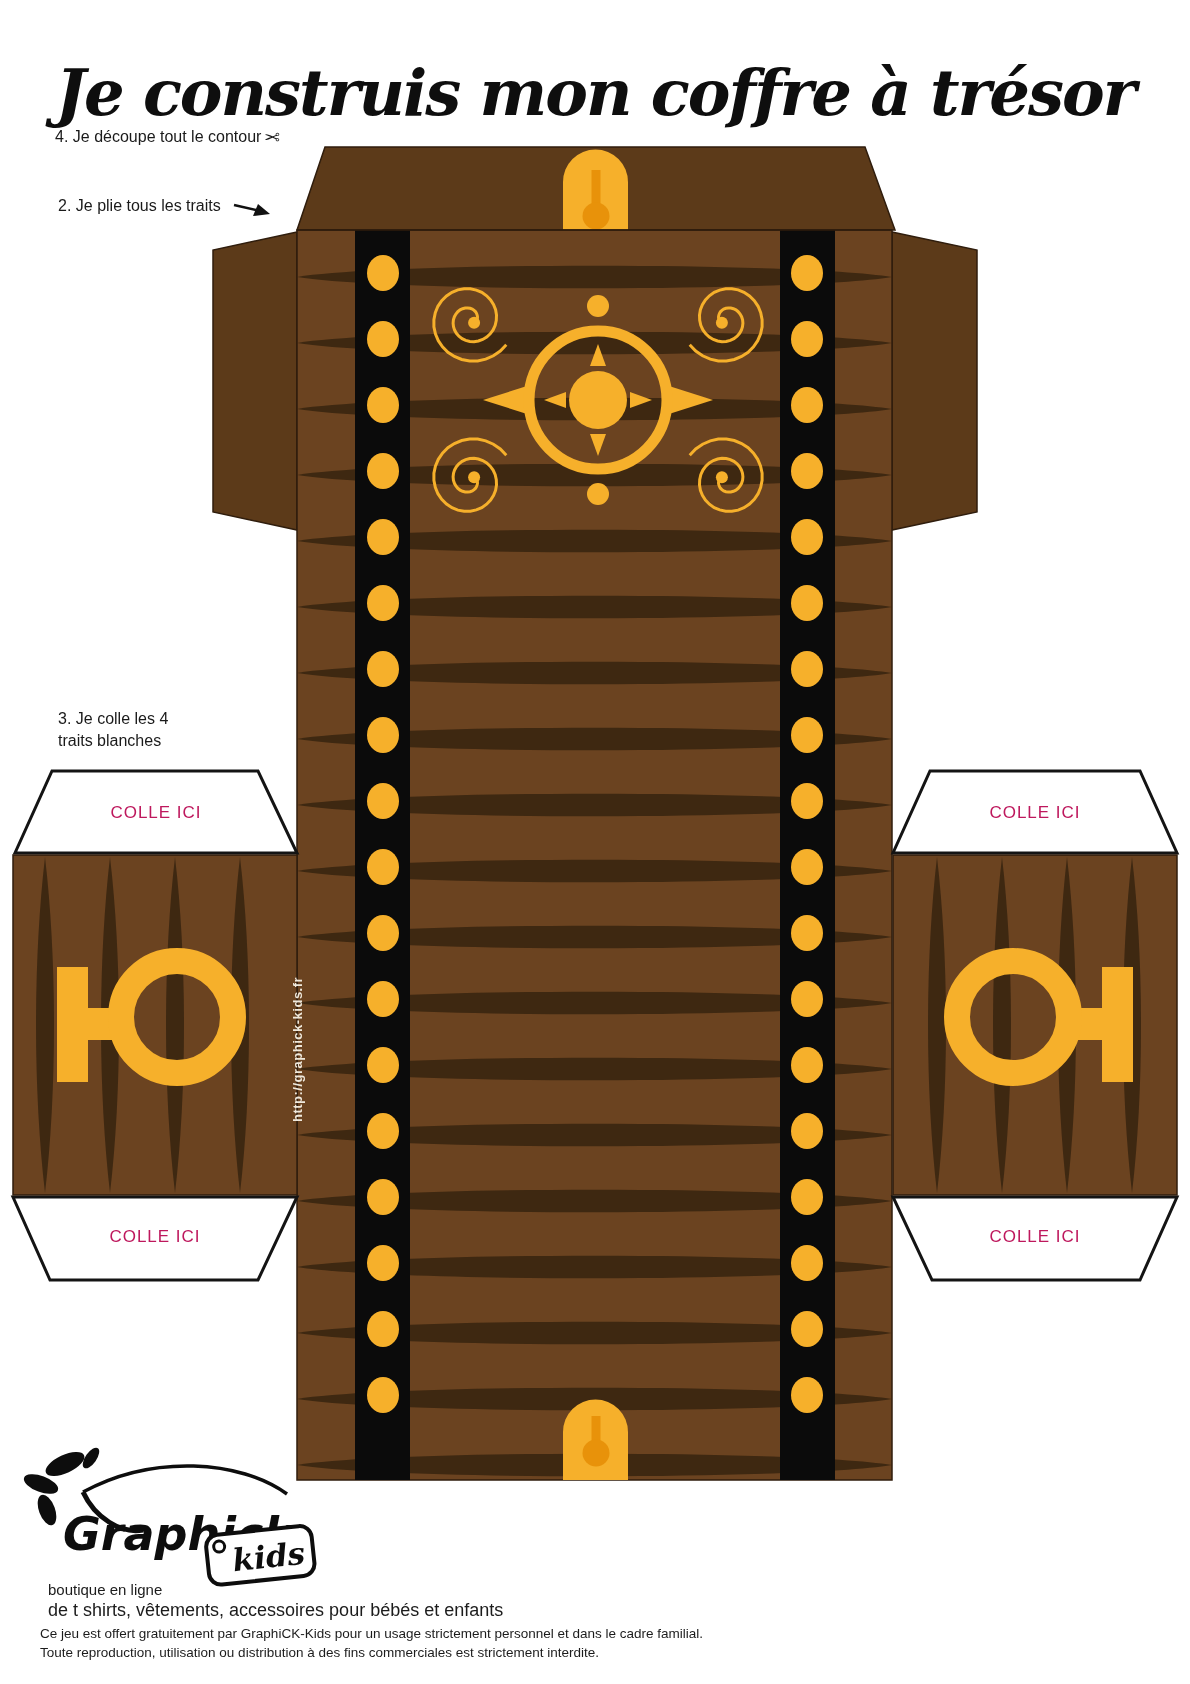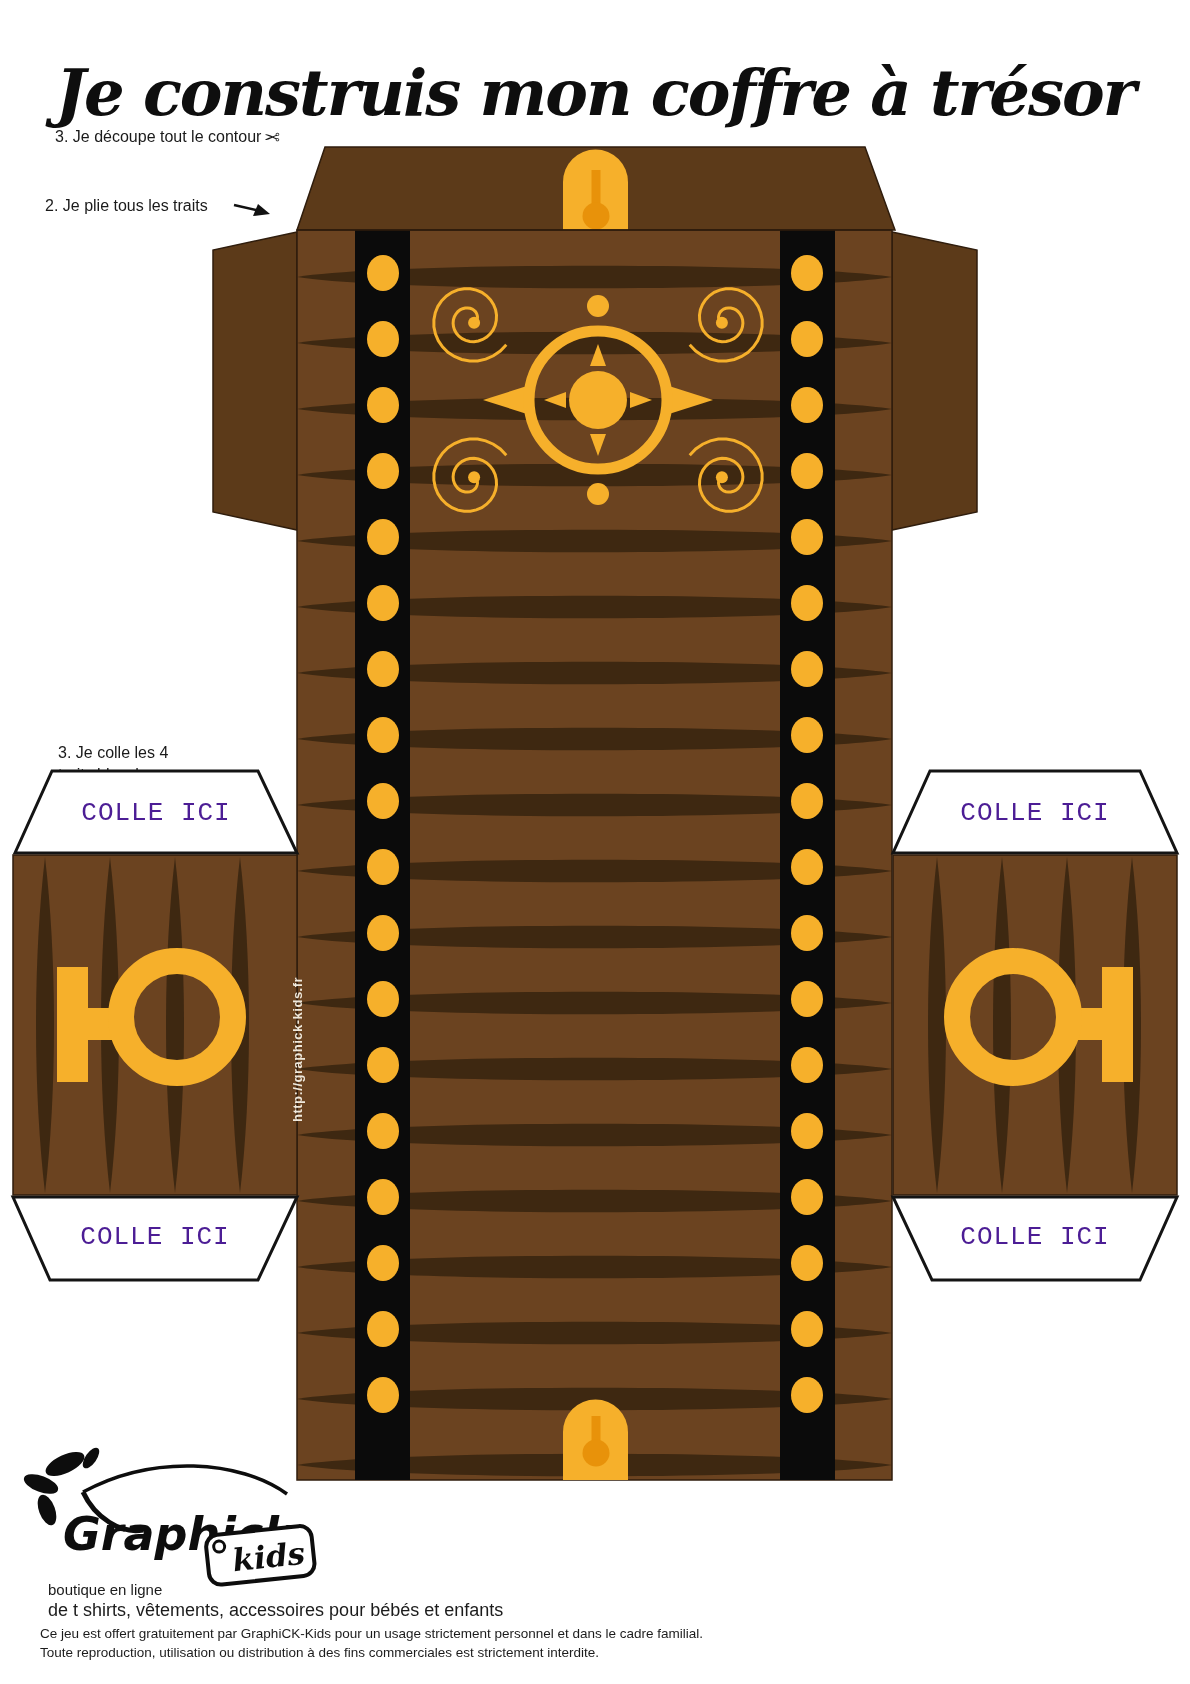--- a/index.html
+++ b/index.html
@@ -3,26 +3,26 @@
 <meta charset="utf-8">
 <style>
   html,body{margin:0;padding:0;background:#fff;}
   .page{position:relative;width:1190px;height:1684px;background:#fff;overflow:hidden;
         font-family:"Liberation Sans",sans-serif;color:var(--ink,#1c1c1c);}
   .title{position:absolute;left:0;right:0;top:12px;text-align:center;
          font-family:"DejaVu Serif",serif;font-style:italic;font-weight:bold;
          font-size:64px;letter-spacing:-2px;color:#0e0e0e;white-space:nowrap;}
   .step{position:absolute;font-size:16px;color:#1a1a1a;white-space:nowrap;}
   .step1{left:55px;top:126px;}
-  .step2{left:45px;top:197px;}
-  .step3{left:58px;top:742px;line-height:22px;white-space:normal;width:170px;}
+  .step2{left:58px;top:197px;}
+  .step3{left:58px;top:708px;line-height:22px;white-space:normal;width:170px;}
   .scissors{display:inline-block;transform:scaleX(-1);font-size:19px;vertical-align:-2px;margin-left:3px;}
   .tpl-svg{position:absolute;left:0;top:0;}
   .glue{position:absolute;display:flex;align-items:center;justify-content:center;
-        font-size:26px;letter-spacing:1px;color:#4c1d95;font-family:Liberation Mono, monospace;}
+        font-size:17px;letter-spacing:1px;color:#be185d;}
   .glue-lt{left:15px;top:773px;width:282px;height:80px;}
   .glue-lb{left:13px;top:1197px;width:284px;height:80px;}
   .glue-rt{left:893px;top:773px;width:284px;height:80px;}
   .glue-rb{left:893px;top:1197px;width:284px;height:80px;}
   .side-url{position:absolute;left:290px;top:1122px;transform:rotate(-90deg);
             transform-origin:0 0;width:230px;font-size:13px;font-weight:bold;
             color:var(--url-cream,#efe8db);letter-spacing:.5px;}
   .boutique1{position:absolute;left:48px;top:1581px;font-size:15px;}
   .boutique2{position:absolute;left:48px;top:1600px;font-size:18px;}
   .links{position:absolute;left:500px;top:1598px;width:657px;text-align:right;font-size:14px;}
@@ -30,21 +30,21 @@
   .legal1{top:1626px;}
   .legal2{top:1645px;}
 </style>
 </head>
 <body>
 
 <div class="page">
 
   <h1 class="title">Je construis mon coffre à trésor</h1>
 
-  <div class="step step1"><span>3. Je découpe tout le contour</span><span class="scissors">✂</span></div>
+  <div class="step step1"><span>4. Je découpe tout le contour</span><span class="scissors">✂</span></div>
 
   <div class="step step2"><span>2. Je plie tous les traits</span></div>
 
   <div class="step step3">
     <div>3. Je colle les 4</div>
     <div>traits blanches</div>
   </div>
 
   <svg id="tpl" class="tpl-svg" width="1190" height="1684" viewBox="0 0 1190 1684">
 

